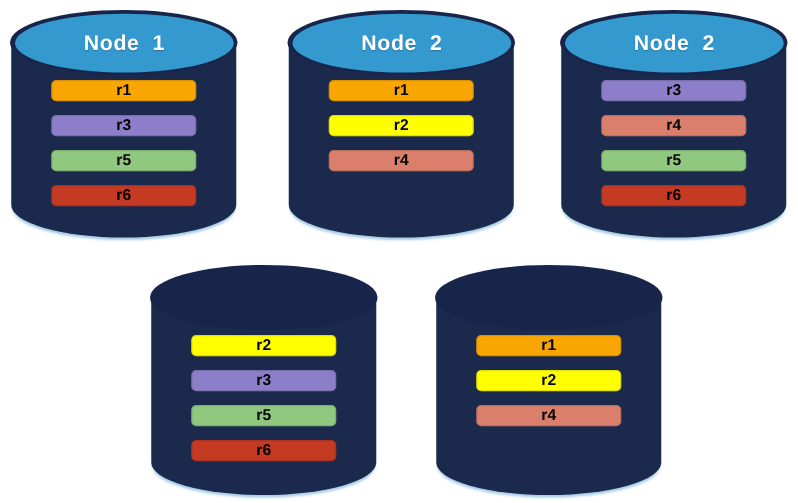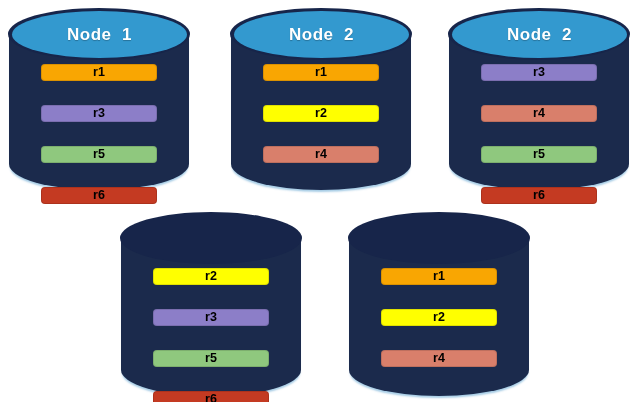--- a/index.html
+++ b/index.html
@@ -63,21 +63,21 @@
     text-shadow: 0 1px 1px rgba(0,0,0,0.25);
   }
   .bars {
     position: absolute;
     top: 56px;
     left: 50%;
     transform: translateX(-50%);
     width: 116px;
     display: flex;
     flex-direction: column;
-    gap: 24px;
+    gap: 11px;
     z-index: 4;
   }
   .bar {
     height: 17px;
     line-height: 17px;
     border-radius: 4px;
     text-align: center;
     color: #000000;
     font-weight: bold;
     font-size: 12.5px;

